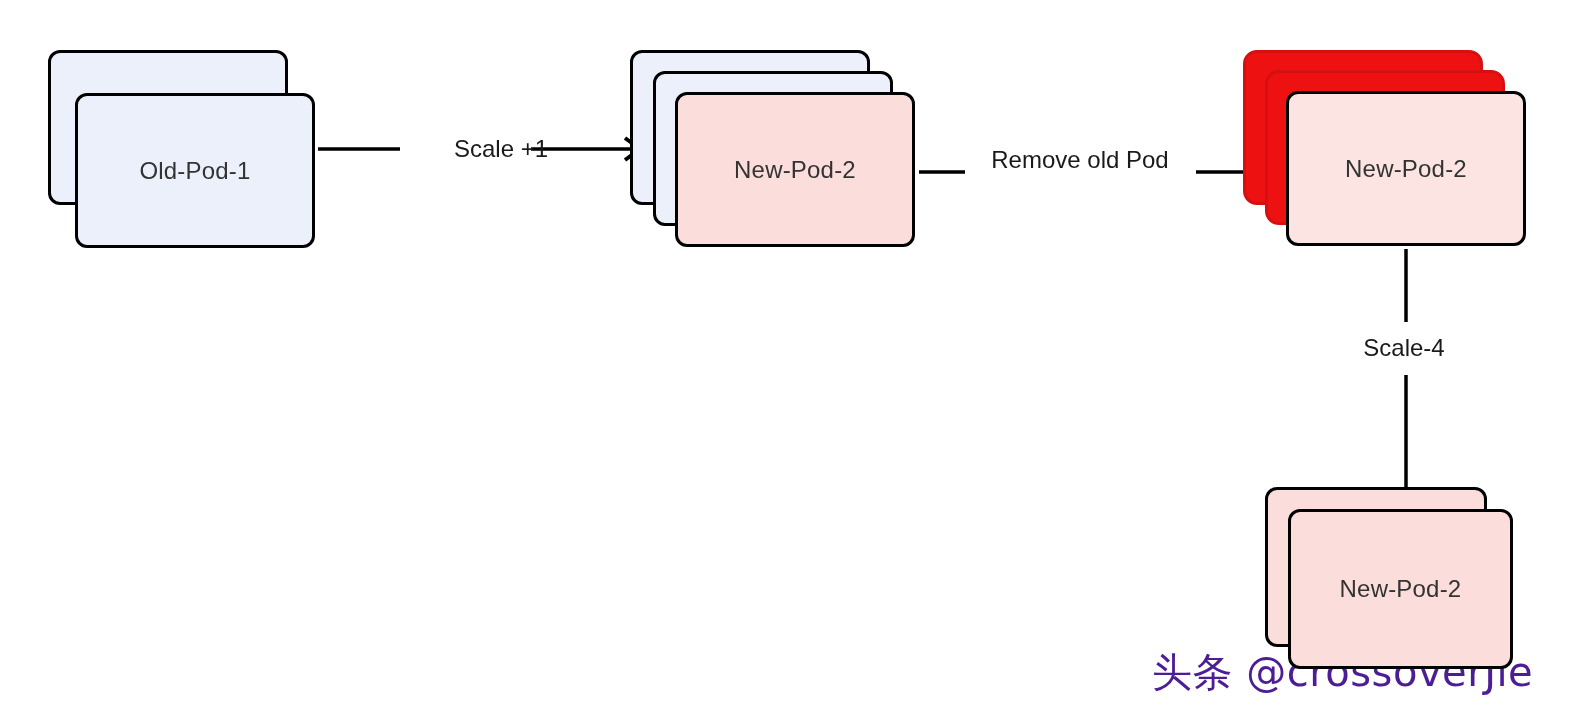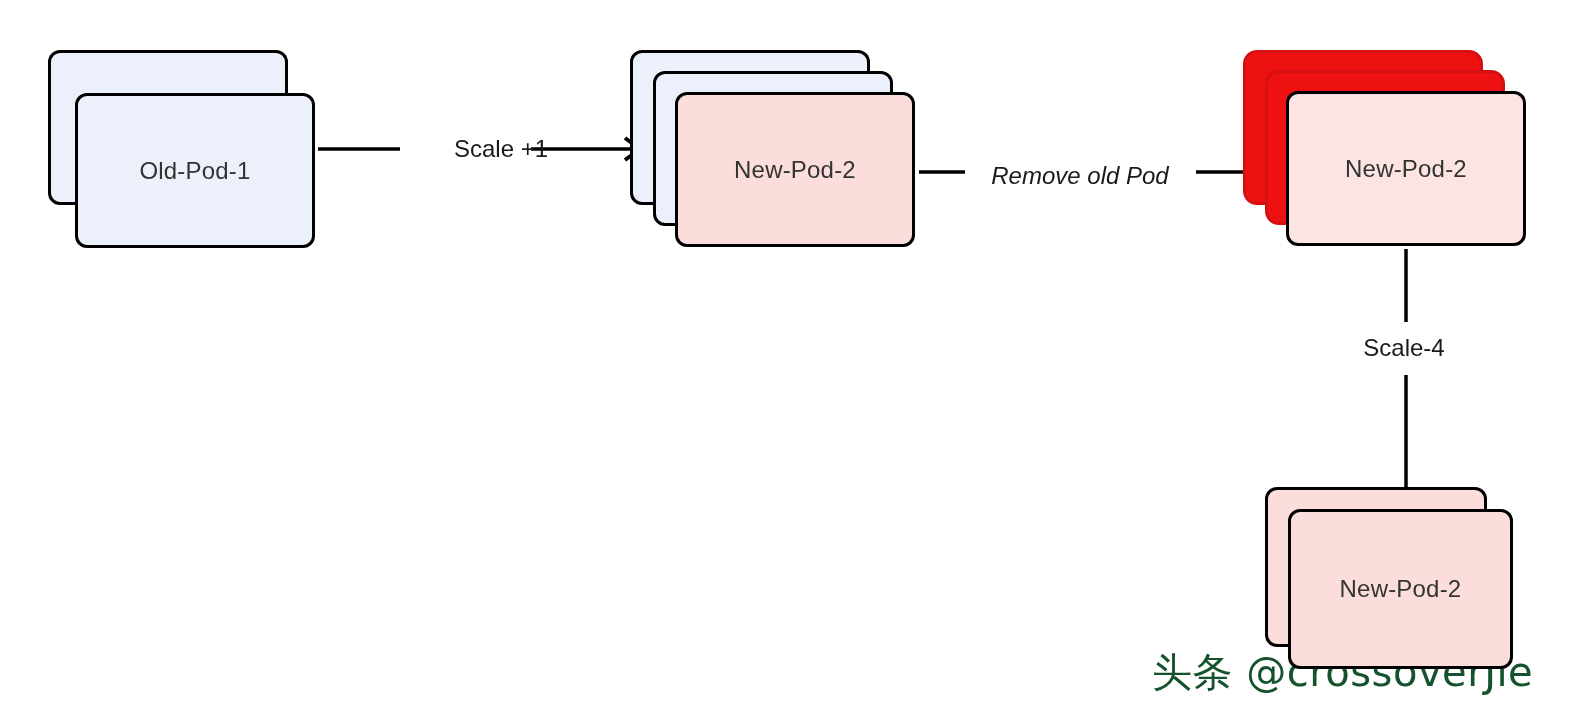--- a/index.html
+++ b/index.html
@@ -48,21 +48,21 @@
     left: 0;
     top: 0;
     width: 1594px;
     height: 718px;
     overflow: visible;
     pointer-events: none;
   }
   .watermark {
     position: absolute;
     font-size: 40px;
-    color: #14532d;
+    color: #4c1d95;
     white-space: nowrap;
     font-family: "DejaVu Sans", sans-serif;
     letter-spacing: 0.5px;
   }
 </style>
 </head>
 <body>
 
 <div id="canvas">
 
@@ -106,18 +106,18 @@
         <line x1="1406" y1="375" x2="1406" y2="505"></line>
       </g>
     <g id="edge-arrows" stroke="#000000" stroke-width="4" fill="none" stroke-linecap="butt" stroke-linejoin="miter">
         <polyline points="625,138 640,149 625,160"></polyline>
         <polyline points="1274,161 1289,172 1274,183"></polyline>
         <polyline points="1395,494 1406,509 1417,494"></polyline>
       </g>
   </svg>
 
   <div class="edge-label" style="left: 481px; top: 149px; transform: translate(-50%, -50%); margin-left: 20px;">Scale +1</div>
-  <div class="edge-label" style="left: 1080px; top: 176px; transform: translate(-50%, -50%); font-style: italic;">Remove old Pod</div>
+  <div class="edge-label" style="left: 1080px; top: 160px; transform: translate(-50%, -50%);">Remove old Pod</div>
   <div class="edge-label" style="left: 1404px; top: 348px; transform: translate(-50%, -50%);">Scale-4</div>
 
   <div class="watermark" style="left: 1152px; top: 645px;">头条 @crossoverJie</div>
 
 </div>
 
 </body></html>

